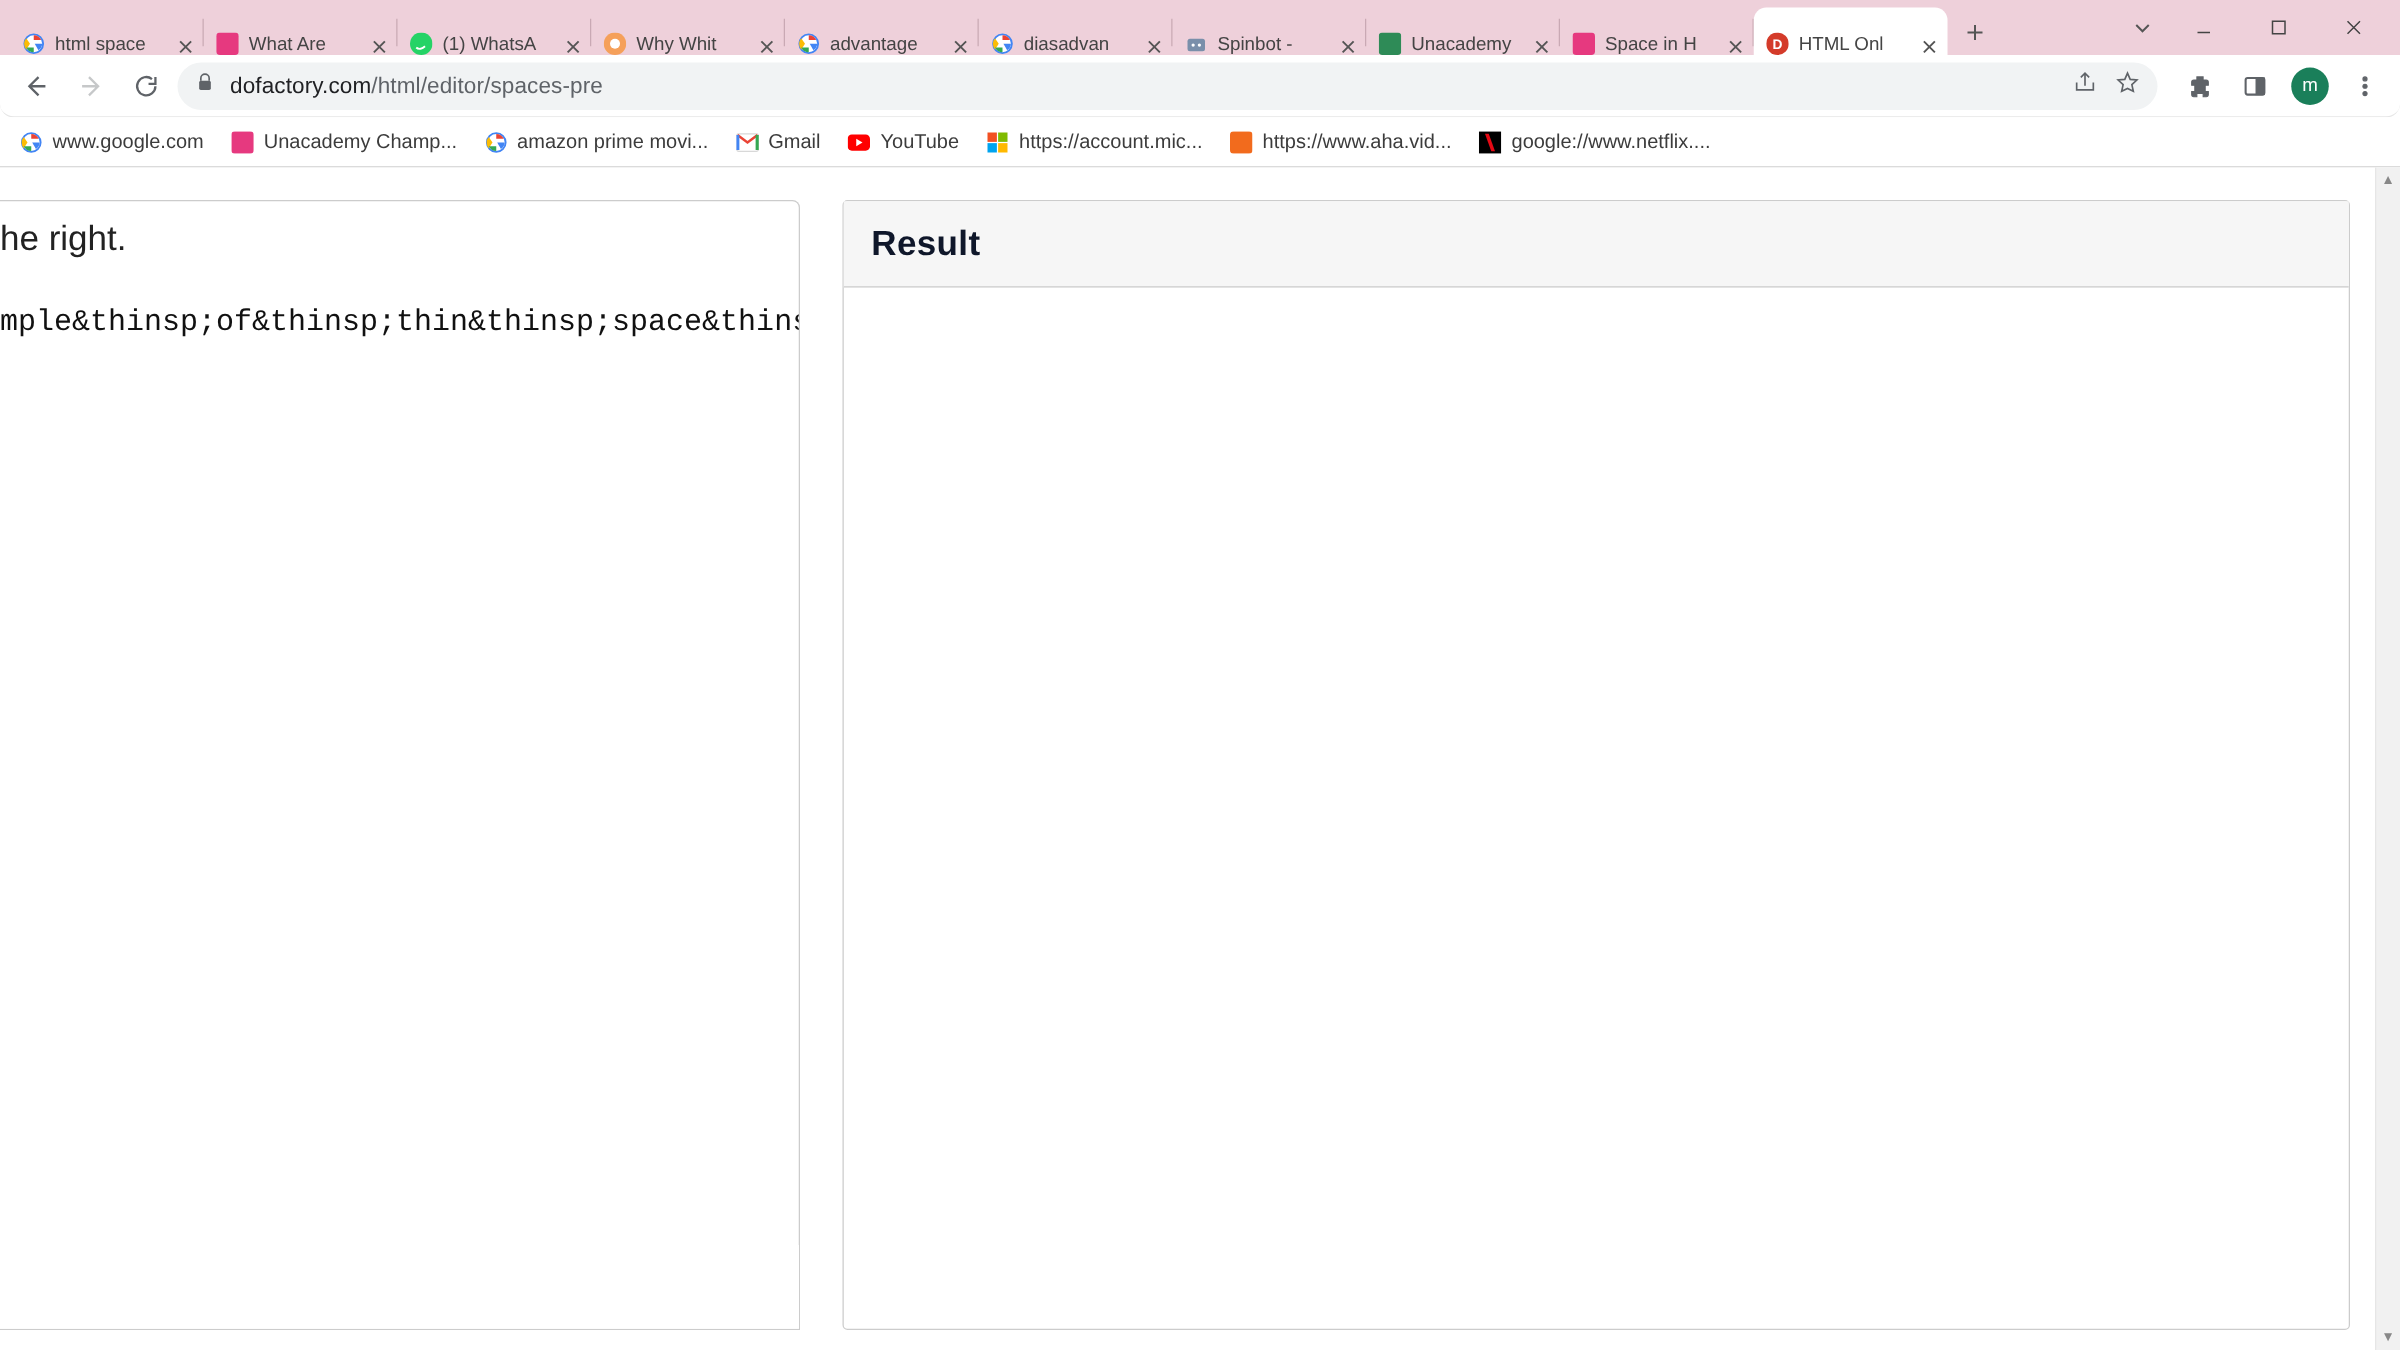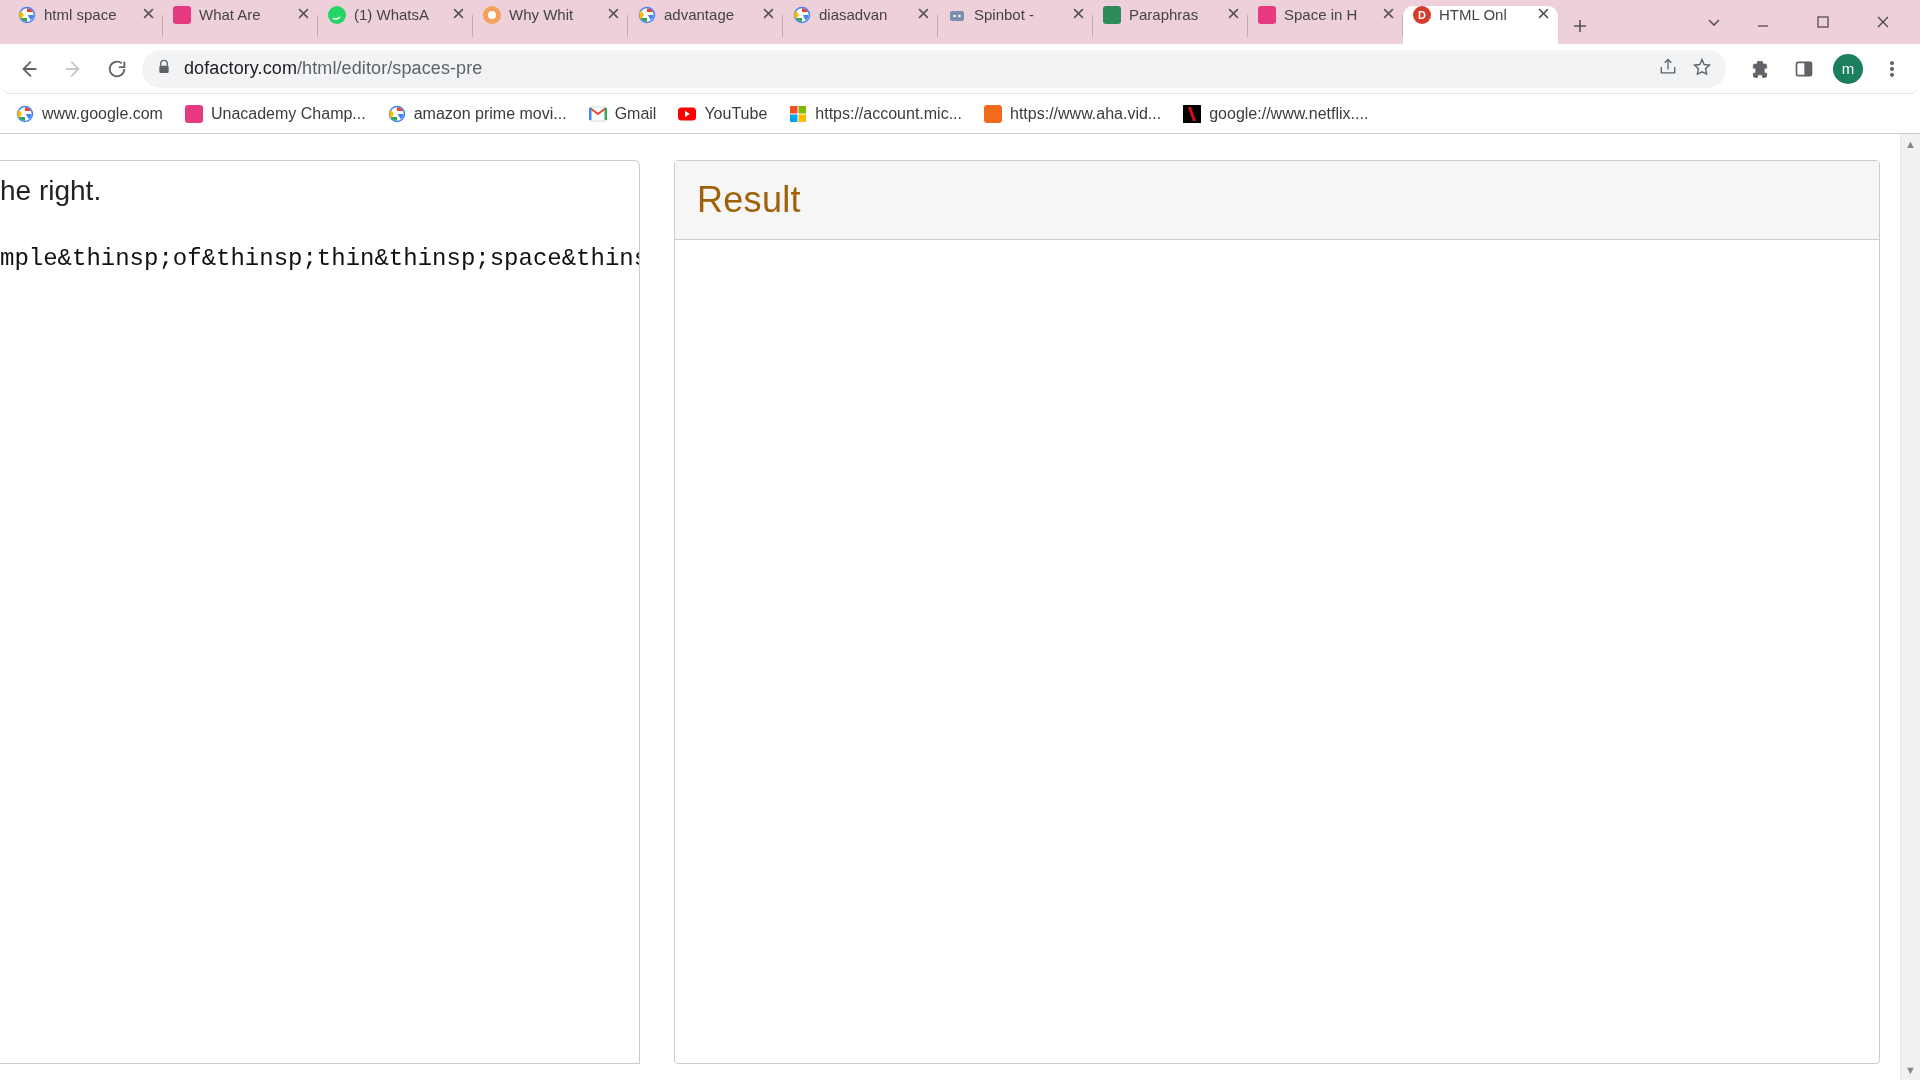--- a/index.html
+++ b/index.html
@@ -15,21 +15,21 @@
     display: flex;
     align-items: flex-end;
     padding-left: 8px;
     position: relative;
   }
   .tab {
     height: 38px;
     min-width: 155px;
     max-width: 155px;
     display: flex;
-    align-items: flex-start;
+    align-items: flex-end;
     padding: 0 8px 0 10px;
     margin-right: 0px;
     border-top-left-radius: 10px;
     border-top-right-radius: 10px;
     font-size: 15px;
     color: #444;
     position: relative;
     cursor: default;
     gap: 8px;
   }
@@ -165,23 +165,23 @@
     border-radius:4px;
     display:flex;
     flex-direction:column;
   }
   .result-header {
     background:#f6f6f6;
     border-bottom:1px solid #ccc;
     padding: 18px 22px 18px 22px;
   }
   .result-header h2 {
-    color:#a16207;
-    font-size: 36px;
-    font-weight:400;
+    color:#0f172a;
+    font-size: 28px;
+    font-weight:700;
     letter-spacing:.3px;
   }
   .result-body {
     padding: 18px 22px;
   }
   .result-body p {
     font-family: Georgia, "Times New Roman", serif;
     font-size: 25px;
     color:#111;
   }
@@ -299,21 +299,21 @@
             <path d="M1 1l8 8M9 1l-8 8" stroke="#555" stroke-width="1.4"></path>
           </svg>
         </span>
     </div>
     <div class="tab">
       <span class="favicon">
           <svg viewBox="0 0 18 18">
             <rect width="18" height="18" rx="3" fill="#2e8b57"></rect>
           </svg>
         </span>
-      <span class="label">Paraphras</span>
+      <span class="label">Unacademy</span>
       <span class="close">
           <svg viewBox="0 0 10 10">
             <path d="M1 1l8 8M9 1l-8 8" stroke="#555" stroke-width="1.4"></path>
           </svg>
         </span>
     </div>
     <div class="tab">
       <span class="favicon">
           <svg viewBox="0 0 18 18">
             <rect width="18" height="18" rx="3" fill="#e6397f"></rect>

